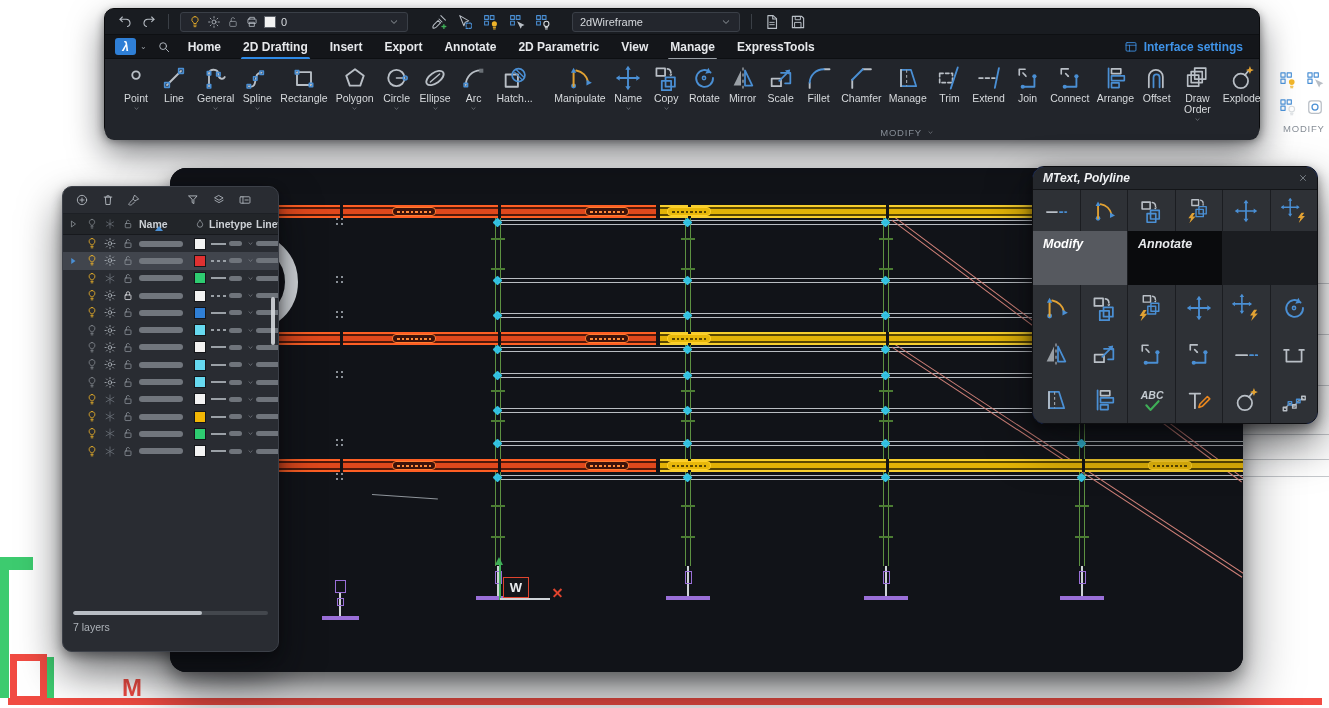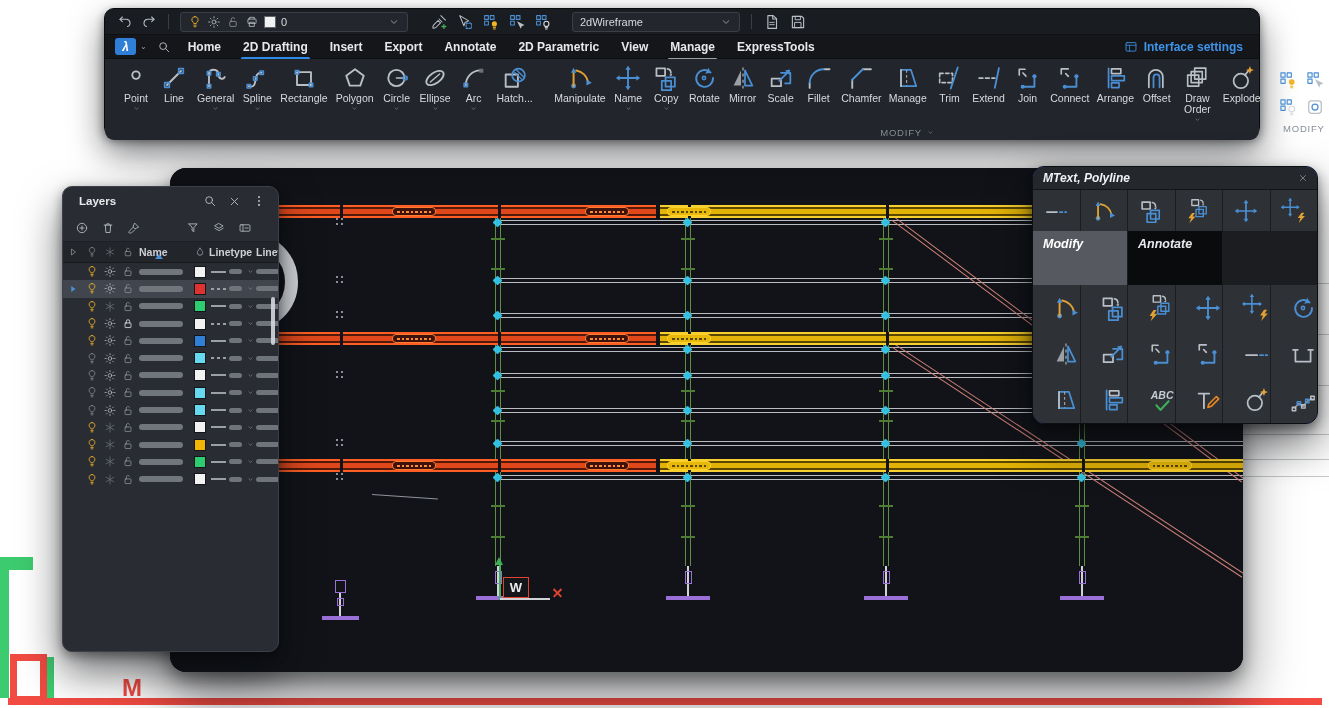--- a/index.html
+++ b/index.html
@@ -78,21 +78,21 @@
   #lpFoot .cnt{color:#aeb3b9;font-size:10.5px;margin-top:6px;}
 
   
   #quadPanel{left:1032px;top:166px;width:284px;height:256px;background:#1d4ed8;border:1px solid #0e0f12;
     border-radius:12px;z-index:40;overflow:hidden;box-shadow:0 20px 44px rgba(8,10,14,.6),0 5px 12px rgba(0,0,0,.45);font-style:italic;}
   #qpTitle{height:22px;background:#24272c;display:flex;align-items:center;padding:0 8px 0 10px;
     color:#f0f2f4;font-size:12px;font-weight:700;border-bottom:1px solid #131518;}
   #qpTitle .x{margin-left:auto;}
   .qprow{display:grid;grid-template-columns:repeat(6,1fr);gap:1px;background:#1b1d21;}
   .qcell{background:#2e3136;height:41px;display:flex;align-items:center;justify-content:center;}
-  .qcell.g{height:46px;justify-content:flex-end;}
+  .qcell.g{height:46px;}
   #qpTabs{display:grid;grid-template-columns:repeat(3,1fr);gap:1px;background:#1b1d21;}
   .qtab{height:48px;background:#0a0b0d;color:#e8eaed;font-size:12.5px;font-weight:700;padding:6px 0 0 10px;}
   .qtab.active{background:#56595f;color:#ffffff;}
 
   
   .deco{z-index:2;}
   #mLetter{font-weight:800;font-size:24px;line-height:22px;letter-spacing:-1px;}
 </style>
 </head>
 <body>
@@ -826,41 +826,20 @@
 <div id="bleed" class="abs" style="left:0;top:0">
     <div style="position: absolute; left: 1243px; top: 283px; width: 86px; height: 1.4px; background: rgb(198, 201, 205);"></div>
     <div style="position: absolute; left: 1243px; top: 334px; width: 86px; height: 1.4px; background: rgb(198, 201, 205);"></div>
     <div style="position: absolute; left: 1243px; top: 385px; width: 86px; height: 1.4px; background: rgb(198, 201, 205);"></div>
     <div style="position: absolute; left: 1243px; top: 434px; width: 86px; height: 1.4px; background: rgb(198, 201, 205);"></div>
     <div style="position: absolute; left: 1243px; top: 459px; width: 86px; height: 1.4px; background: rgb(198, 201, 205);"></div>
     <div style="position: absolute; left: 1243px; top: 476px; width: 86px; height: 1.4px; background: rgb(198, 201, 205);"></div>
   </div>
 
 <div id="layersPanel" class="abs">
-  <div id="lpTitle">
-    <span class="t">Layers</span>
-    <span class="i14" data-icon="search">
-        <svg viewBox="0 0 24 24">
-          <circle cx="10.5" cy="10.5" r="5.8" fill="none" stroke="#aeb4bb" stroke-width="1.7" stroke-linecap="round" stroke-linejoin="round"></circle>
-          <path d="M14.8 14.8 20 20" fill="none" stroke="#aeb4bb" stroke-width="1.7" stroke-linecap="round" stroke-linejoin="round"></path>
-        </svg>
-      </span>
-    <span class="i13" data-icon="close">
-        <svg viewBox="0 0 24 24">
-          <path d="M6 6l12 12M18 6 6 18" fill="none" stroke="#aeb4bb" stroke-width="1.8" stroke-linecap="round" stroke-linejoin="round"></path>
-        </svg>
-      </span>
-    <span class="i14" data-icon="kebab">
-        <svg viewBox="0 0 24 24">
-          <circle cx="12" cy="5.2" r="1.9" fill="#aeb4bb"></circle>
-          <circle cx="12" cy="12" r="1.9" fill="#aeb4bb"></circle>
-          <circle cx="12" cy="18.8" r="1.9" fill="#aeb4bb"></circle>
-        </svg>
-      </span>
-  </div>
   <div id="lpTools">
     <span class="i14" data-icon="add-layer">
         <svg viewBox="0 0 24 24">
           <circle cx="12" cy="12" r="8" fill="none" stroke="#b9bfc6" stroke-width="1.5" stroke-linecap="round" stroke-linejoin="round"></circle>
           <path d="M12 8.5v7M8.5 12h7" fill="none" stroke="#b9bfc6" stroke-width="1.5" stroke-linecap="round" stroke-linejoin="round"></path>
         </svg>
       </span>
     <span class="i14" data-icon="delete-layer">
         <svg viewBox="0 0 24 24">
           <path d="M5.5 7h13M10 7V4.8h4V7M7.5 7l.9 12.7h7.2L16.5 7" fill="none" stroke="#b9bfc6" stroke-width="1.5" stroke-linecap="round" stroke-linejoin="round"></path>
@@ -1478,20 +1457,26 @@
           <svg viewBox="0 0 24 24" style="width:9px;height:7px">
             <path d="M6.5 9.5 12 14.8l5.5-5.3" fill="none" stroke="#9aa0a6" stroke-width="1.8" stroke-linecap="round" stroke-linejoin="round"></path>
           </svg>
         </span>
     <span class="lc clw">
           <span class="lwbar"></span>
         </span>
       </div>
     </div>
   <div id="lpScrollV"></div>
+  <div id="lpFoot">
+    <div class="track">
+        <div class="thumb"></div>
+      </div>
+    <div class="cnt">7 layers</div>
+  </div>
 </div>
 
 <div id="quadPanel" class="abs">
   <div id="qpTitle">
     <span>MText, Polyline</span>
     <span class="x i12" data-icon="quad-close">
         <svg viewBox="0 0 24 24">
           <path d="M7 7l10 10M17 7 7 17" fill="none" stroke="#8a9097" stroke-width="1.6" stroke-linecap="round" stroke-linejoin="round"></path>
         </svg>
       </span>

